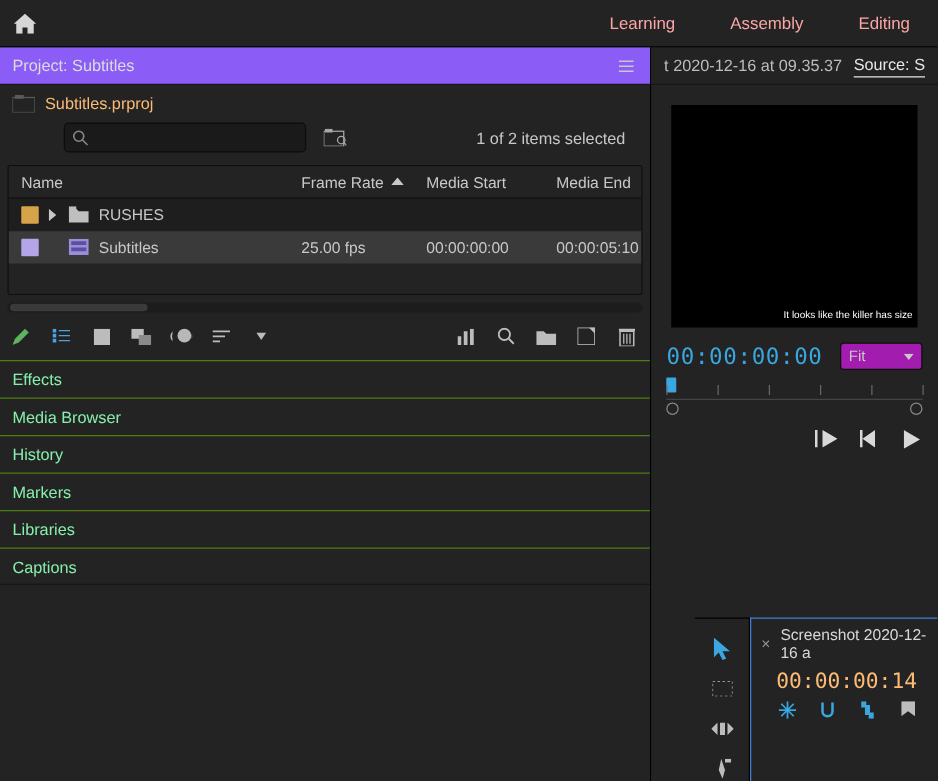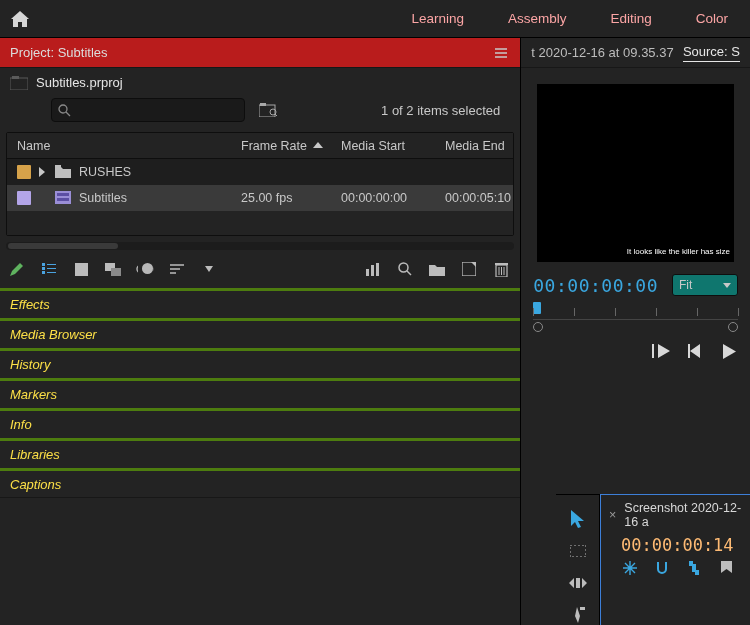--- a/index.html
+++ b/index.html
@@ -1,26 +1,26 @@
 <!DOCTYPE html>
 <html><head>
 <meta charset="utf-8">
 <style>
   * { box-sizing: border-box; margin: 0; padding: 0; font-family: -apple-system, "Segoe UI", Arial, sans-serif; }
   body { background:#232323; color:#c8c8c8; width:750px; height:625px; overflow:hidden; font-size:13px; position:relative; }
   .topbar { height:38px; background:#232323; display:flex; align-items:center; border-bottom:1px solid #000; }
   .home-btn { width:40px; height:38px; display:flex; align-items:center; justify-content:center; cursor:pointer; }
   .workspace-tabs { display:flex; margin-left:auto; height:38px; }
   .workspace-tab { padding:0 22px; display:flex; align-items:center; color:#fca5a5; cursor:pointer; font-size:13.5px; }
-  .panel-header { height:30px; background:#b91c1c; display:flex; align-items:center; padding:0 10px; font-size:13px; color:#dcdcdc; border-bottom:1px solid #171717; }
+  .panel-header { height:30px; background:#8b5cf6; display:flex; align-items:center; padding:0 10px; font-size:13px; color:#dcdcdc; border-bottom:1px solid #171717; }
   .panel-header .right { margin-left:auto; display:flex; align-items:center; gap:10px; }
   .main { display:flex; height:calc(625px - 38px); }
   .left-col { width:546px; display:flex; flex-direction:column; background:#232323; border-right:1px solid #000; }
   .right-col { flex:1; display:flex; flex-direction:column; background:#232323; }
-  .proj-info { padding:7px 10px 4px 10px; color:#e5e5e5; display:flex; align-items:center; gap:8px; font-size:13px; }
+  .proj-info { padding:7px 10px 4px 10px; color:#fdba74; display:flex; align-items:center; gap:8px; font-size:13px; }
   .proj-info .file-icon svg { opacity:.55; }
   .search-row { display:flex; align-items:center; gap:14px; padding:4px 8px 10px 8px;margin-left:43px; }
   .search-box { width:194px; height:24px; background:#1a1a1a; border:1px solid #0d0d0d; border-radius:4px; display:flex; align-items:center; padding:0 6px; }
   .selcount { margin-left:auto; padding-right:12px; color:#c8c8c8; font-size:13px; }
   .table { border:1px solid #0e0e0e; margin:0 6px; border-radius:2px; }
   .thead { display:flex; height:26px; align-items:center; background:#232323; font-size:12.5px; color:#c8c8c8; border-bottom:1px solid #0e0e0e; }
   .th { padding-left:10px; }
   .th.name { width:224px; }
   .th.fr { width:100px; display:flex; align-items:center; gap:6px; }
   .th.ms { width:104px; }
@@ -38,31 +38,31 @@
   .trow.sel { background:#3a3a3a; }
   .trow.alt { background:#1e1e1e; }
   .thin-scroll { height:8px; background:#1c1c1c; margin:6px 6px 0 6px; border-radius:4px; position:relative; }
   .thin-scroll .thumb { position:absolute; left:2px; top:1px; width:110px; height:6px; background:#3a3a3a; border-radius:3px; }
   .toolbar { display:flex; align-items:center; gap:14px; padding:10px 10px 10px 8px; }
   .toolbar .grow { flex:1; }
   .tb-icon { width:18px; height:18px; display:flex; align-items:center; justify-content:center; cursor:pointer; color:#bcbcbc; }
   .slider-track { width:55px; height:4px; background:#505050; border-radius:2px; position:relative; }
   .slider-knob { position:absolute; left:0; top:-4px; width:11px; height:11px; border-radius:50%; background:#b8b8b8; }
   .panel-list { display:flex; flex-direction:column; }
-  .panel-item { height:30px; display:flex; align-items:center; padding:0 10px; border-top:3px solid #4d7c0f; font-size:13px; color:#fde047; cursor:pointer;font-style:italic; }
+  .panel-item { height:30px; display:flex; align-items:center; padding:0 10px; border-top:1px solid #4d7c0f; font-size:13px; color:#86efac; cursor:pointer; }
   .panel-item:last-child { border-bottom:1px solid #171717; }
   
   .src-tabs { height:30px; display:flex; align-items:center; gap:1px; padding:0 10px; border-bottom:1px solid #171717; font-size:13px; }
   .src-tab { color:#bdbdbd; cursor:pointer; }
   .src-tab.active { color:#e6e6e6; border-bottom:1px solid #e6e6e6; padding-bottom:2px; }
   .monitor { margin:16px 16px 8px 16px; background:#000; height:178px; position:relative; }
   .monitor .caption { position:absolute; right:4px; bottom:6px; color:#fff; font-size:8px; }
   .tc-row { display:flex; align-items:center; gap:14px; padding:4px 12px; }
   .timecode { color:#3aa7e0; font-size:18px; font-family:monospace; letter-spacing:.5px; }
-  .fit-select { margin-left:auto; width:66px; height:22px; background:#0f766e; border:1px solid #0e0e0e; border-radius:3px; display:flex; align-items:center; justify-content:space-between; padding:0 6px; font-size:12px; cursor:pointer; }
+  .fit-select { margin-left:auto; width:66px; height:22px; background:#a21caf; border:1px solid #0e0e0e; border-radius:3px; display:flex; align-items:center; justify-content:space-between; padding:0 6px; font-size:12px; cursor:pointer; }
   .ruler { margin:4px 12px 0 12px; height:16px; position:relative; border-bottom:1px solid #444; }
   .ruler .tick { position:absolute; top:4px; width:1px; height:8px; background:#666; }
   .playhead { position:absolute; left:0; top:-2px; width:8px; height:12px; background:#3aa7e0; border-radius:1px; }
   .range-bar { margin:2px 12px 0 12px; height:12px; position:relative; }
   .range-bar .dot { position:absolute; width:10px; height:10px; border:1px solid #888; border-radius:50%; top:0; }
   .transport { display:flex; gap:16px; justify-content:flex-end; padding:8px 12px; }
   .tl-wrap { position:absolute; left:556px; top:494px; right:0; bottom:0; display:flex; }
   .tl-tools { width:44px; background:#232323; border-right:1px solid #000; display:flex; flex-direction:column; align-items:center; gap:12px; padding-top:14px; border-top:1px solid #000; }
   .tl-tool { width:22px; height:22px; display:flex; align-items:center; justify-content:center; cursor:pointer; color:#bcbcbc; }
   .tl-main { flex:1; border:1px solid #3d7fd8; border-right:none; border-bottom:none; padding:6px 8px; background:#232323; }
@@ -78,21 +78,20 @@
 <div class="topbar">
   <div class="home-btn">
     <svg width="18" height="16" viewBox="0 0 18 16">
         <path fill="#d6d6d6" d="M9 0 0 8h2v8h5v-5h4v5h5V8h2z"></path>
       </svg>
   </div>
   <div class="workspace-tabs">
     <div class="workspace-tab">Learning</div>
     <div class="workspace-tab">Assembly</div>
     <div class="workspace-tab">Editing</div>
-    <div class="workspace-tab">Color</div>
   </div>
 </div>
 
 <div class="main">
 
   <div class="left-col">
     <div class="panel-header">
       <span>Project: Subtitles</span>
       <div class="right">
         <span class="tb-icon">
@@ -262,21 +261,20 @@
             <line x1="9" y1="5" x2="9" y2="13" stroke="#bcbcbc"></line>
           </svg>
         </span>
     </div>
 
     <div class="panel-list">
       <div class="panel-item">Effects</div>
       <div class="panel-item">Media Browser</div>
       <div class="panel-item">History</div>
       <div class="panel-item">Markers</div>
-      <div class="panel-item">Info</div>
       <div class="panel-item">Libraries</div>
       <div class="panel-item">Captions</div>
     </div>
   </div>
 
   <div class="right-col">
     <div class="src-tabs">
       <span class="src-tab" style="margin-right:auto">t 2020-12-16 at 09.35.37</span>
       <span class="src-tab active">Source: S</span>
     </div>

